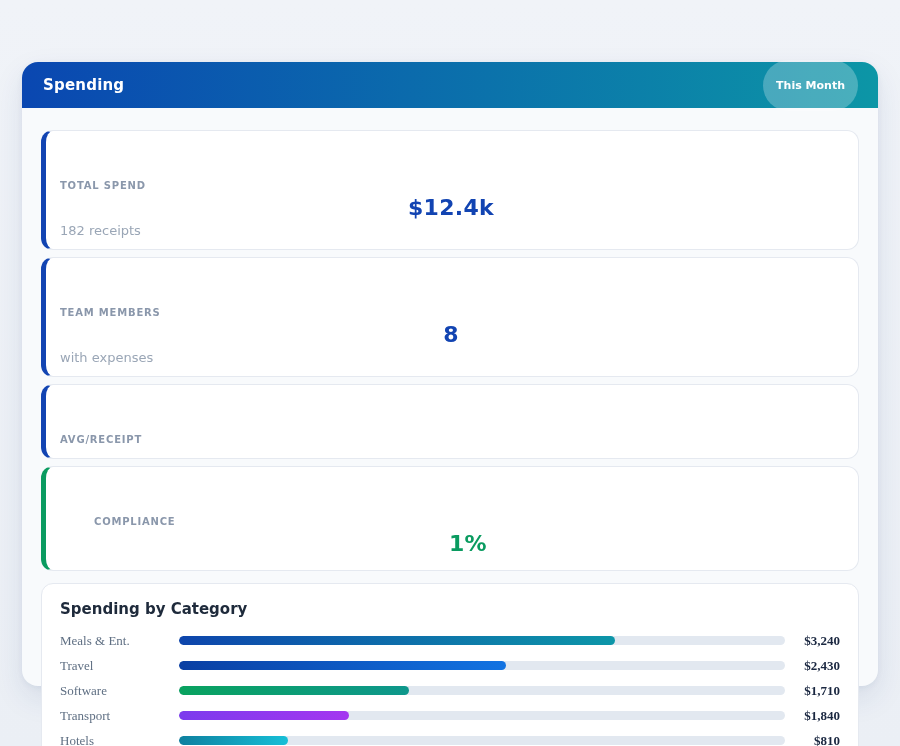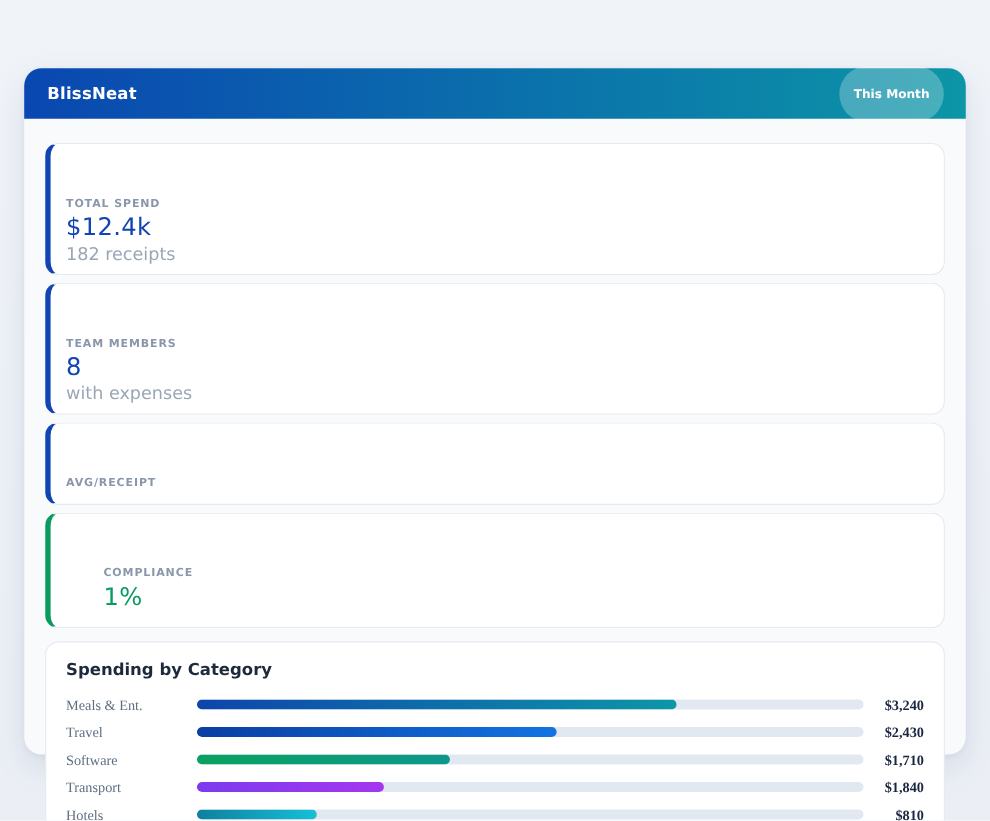--- a/index.html
+++ b/index.html
@@ -56,26 +56,27 @@
   .stat-label {
     font-size: 10px;
     font-weight: bold;
     letter-spacing: 0.8px;
     color: #8a97ab;
     line-height: 14px;
     margin-top: 36px;
   }
   .stat-value {
     font-size: 22px;
-    font-weight: normal;
+    font-weight: bold;
     line-height: 30px;
     letter-spacing: 0.3px;
+    text-align: center;
   }
   .stat-sub {
-    font-size: 16px;
+    font-size: 13px;
     color: #9aa6b6;
     line-height: 15px;
   }
   .spend-card {
     background: #ffffff;
     border: 1px solid #e5e9f0;
     border-radius: 12px;
     margin-top: 12px;
     padding: 16px 18px 28px 18px;
   }
@@ -115,21 +116,21 @@
     font-weight: bold;
     color: #1a2740;
     padding-left: 8px;
   }
 </style>
 </head>
 <body>
 
 <div class="panel">
   <div class="header" id="app-header" style="background: linear-gradient(90deg, rgb(10, 71, 177), rgb(12, 150, 166));">
-    <div class="header-title">BlissNeat</div>
+    <div class="header-title">Spending</div>
     <button class="badge">This Month</button>
   </div>
   <div class="content">
     <div id="stats-container">
   <div class="stat-card" style="border-left-color: rgb(18, 68, 178);">
     <div class="stat-label">TOTAL SPEND</div>
     <div class="stat-value" style="color: rgb(18, 68, 178);">$12.4k</div>
     <div class="stat-sub">182 receipts</div>
   </div>
 

